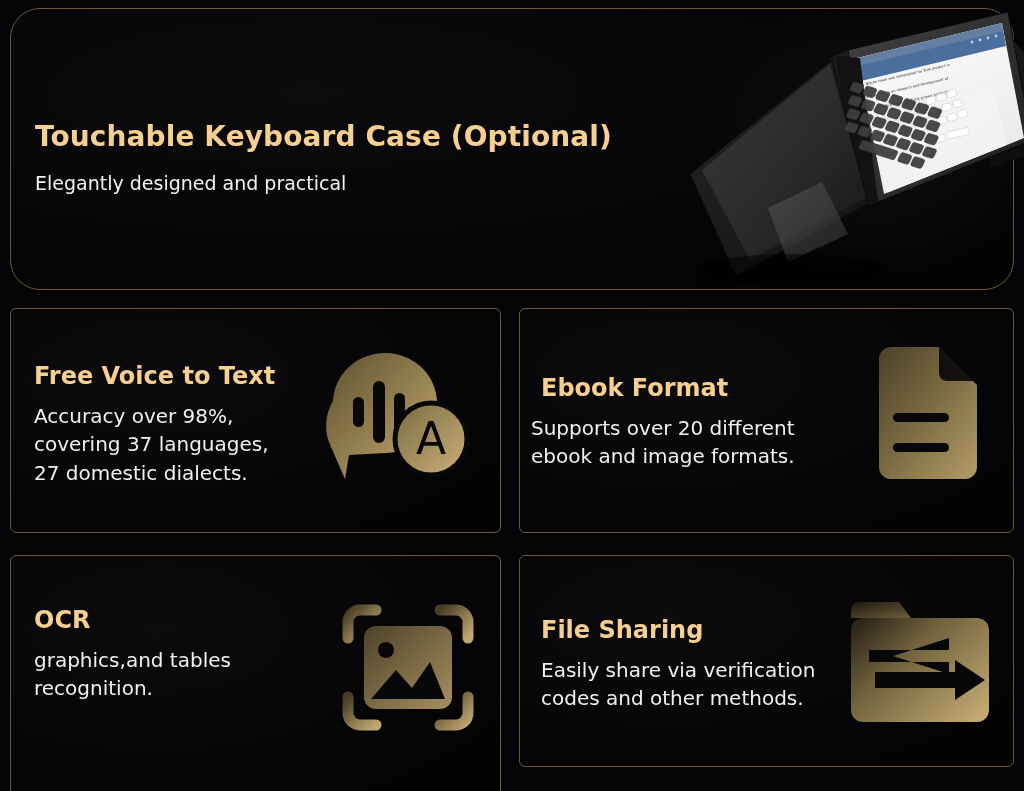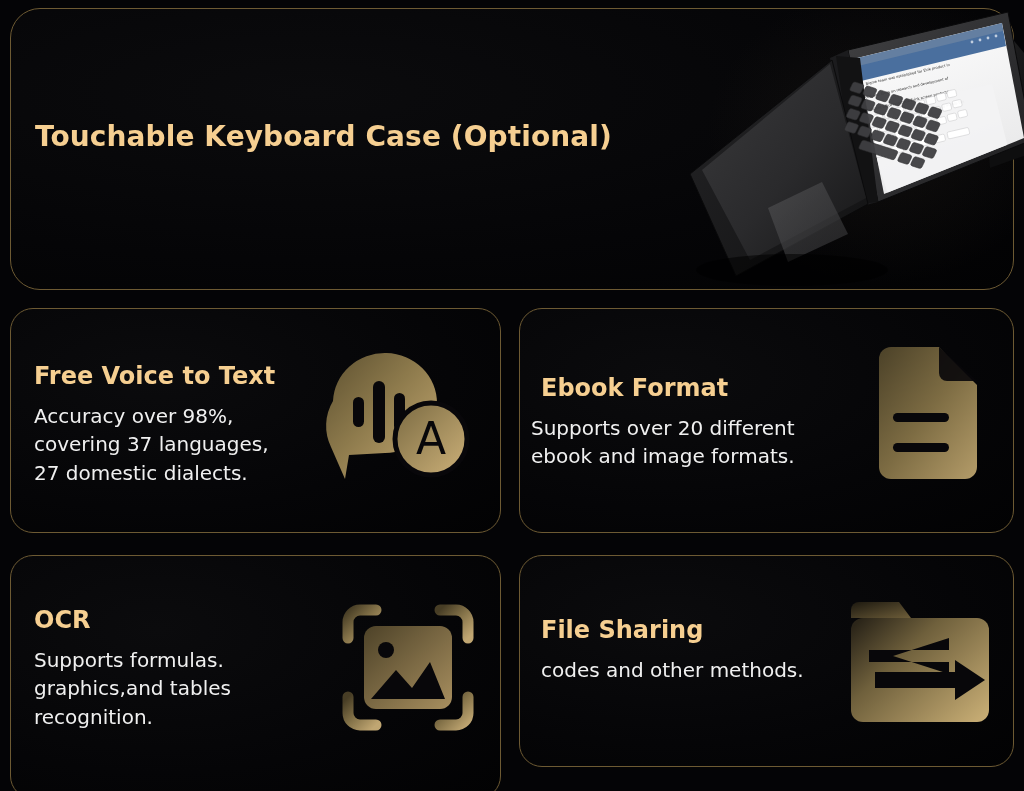--- a/index.html
+++ b/index.html
@@ -16,21 +16,21 @@
     position: relative;
     width: 1024px;
     height: 791px;
     background: #040406;
   }
 
   
   .card {
     position: absolute;
     border: 1px solid #6d5a33;
-    border-radius: 23px;
+    border-radius: 6px;
     background: radial-gradient(ellipse at 30% 30%, #0b0b0d 0%, #050507 60%, #020203 100%);
     overflow: visible;
   }
 
   .card-hero {
     left: 10px;
     top: 8px;
     width: 1004px;
     height: 282px;
     border-radius: 30px;
@@ -132,20 +132,21 @@
 </style>
 </head>
 <body>
 
 <div class="page">
 
   <div class="card card-hero">
 
     <div class="hero-title">Touchable Keyboard Case (Optional)</div>
 
+    <div class="hero-sub">Elegantly designed and practical</div>
   </div>
 
   <div class="device-glow"></div>
 
   <div class="device">
     <svg width="360" height="300" viewBox="0 0 360 300">
       <defs>
         <linearGradient id="kbTop" x1="0" y1="0" x2="1" y2="1">
           <stop offset="0%" stop-color="#3a3a3c"></stop>
           <stop offset="55%" stop-color="#2a2a2c"></stop>
@@ -358,21 +359,20 @@
         <path d="M68 4 v26 a8 8 0 0 0 8 8 h30 Z" fill="#08070a" opacity="0.9"></path>
         <rect x="22" y="70" width="56" height="9" rx="4.5" fill="#08070a"></rect>
         <rect x="22" y="100" width="56" height="9" rx="4.5" fill="#08070a"></rect>
       </svg>
     </div>
   </div>
 
   <div class="card card-r3l">
     <div class="c-title">OCR</div>
     <div class="c-body">
-      <div>Supports formulas.</div>
       <div>graphics,and tables</div>
       <div>recognition.</div>
     </div>
 
     <div class="icon-wrap ic-ocr">
       <svg width="140" height="135" viewBox="0 0 140 135">
         <defs>
           <linearGradient id="gOcr" x1="0" y1="0" x2="1" y2="1">
             <stop offset="0%" stop-color="#473d25"></stop>
             <stop offset="50%" stop-color="#86744a"></stop>
@@ -394,20 +394,21 @@
         <rect x="26" y="26" width="88" height="83" rx="12" fill="url(#gOcr2)"></rect>
         <circle cx="48" cy="50" r="8" fill="#08070a"></circle>
         <path d="M33 99 L58 70 L74 88 L92 62 L107 99 Z" fill="#08070a"></path>
       </svg>
     </div>
   </div>
 
   <div class="card card-r3r">
     <div class="c-title">File Sharing</div>
     <div class="c-body">
+      <div>Easily share via verification</div>
       <div>codes and other methods.</div>
     </div>
 
     <div class="icon-wrap ic-share">
       <svg width="150" height="140" viewBox="0 0 150 140">
         <defs>
           <linearGradient id="gShare" x1="0" y1="0.1" x2="1" y2="0.9">
             <stop offset="0%" stop-color="#2b2519"></stop>
             <stop offset="35%" stop-color="#6f603c"></stop>
             <stop offset="100%" stop-color="#c5ab73"></stop>

